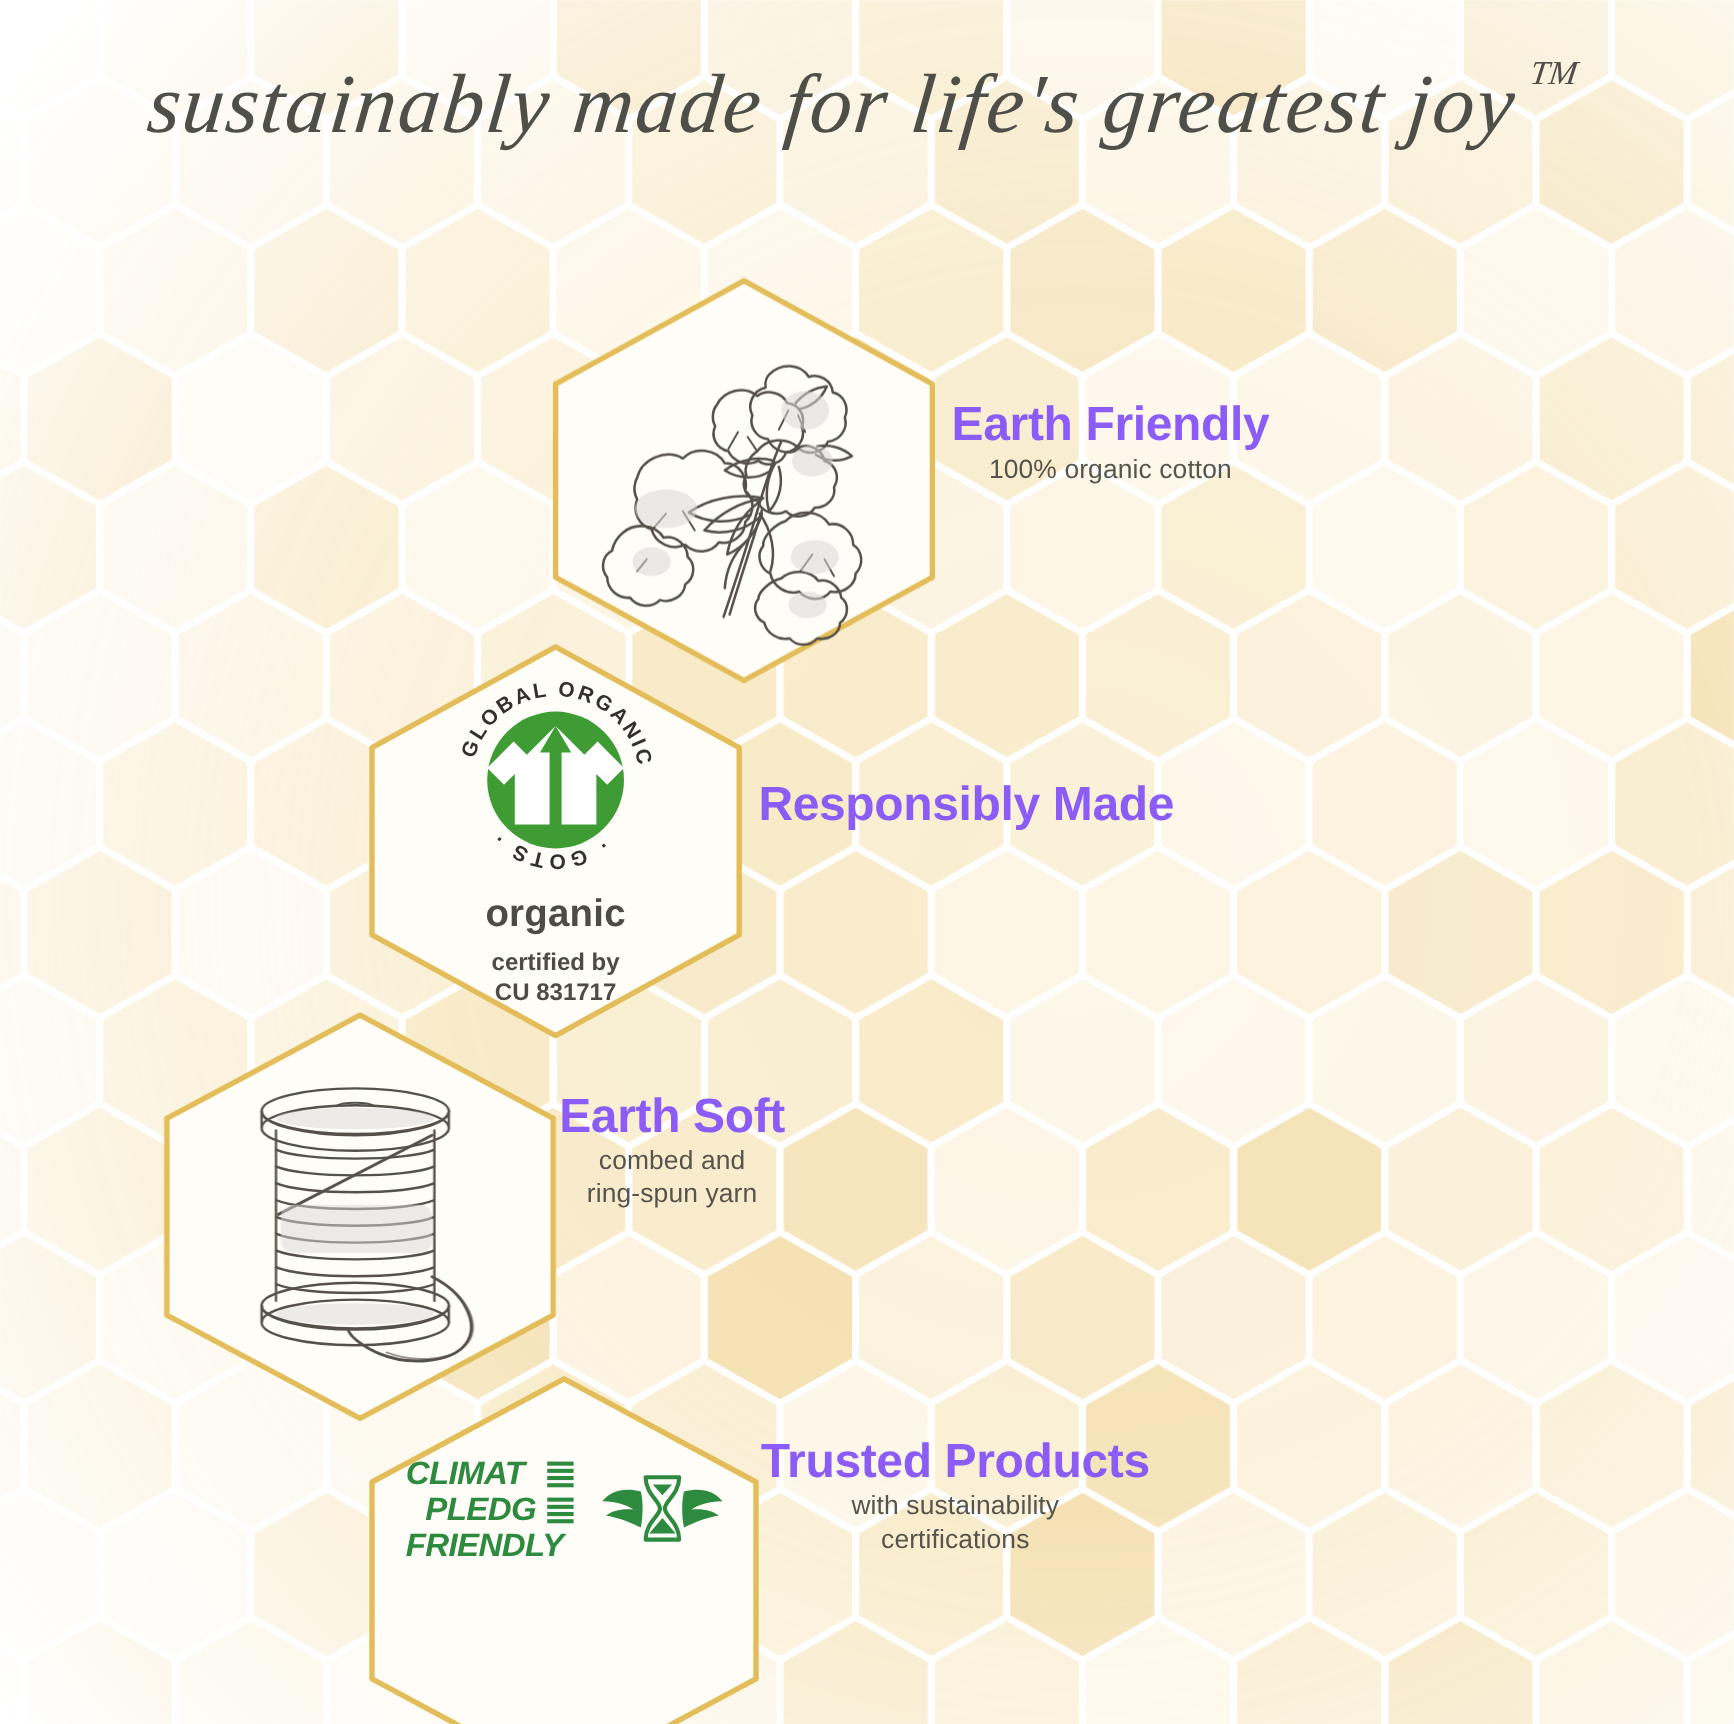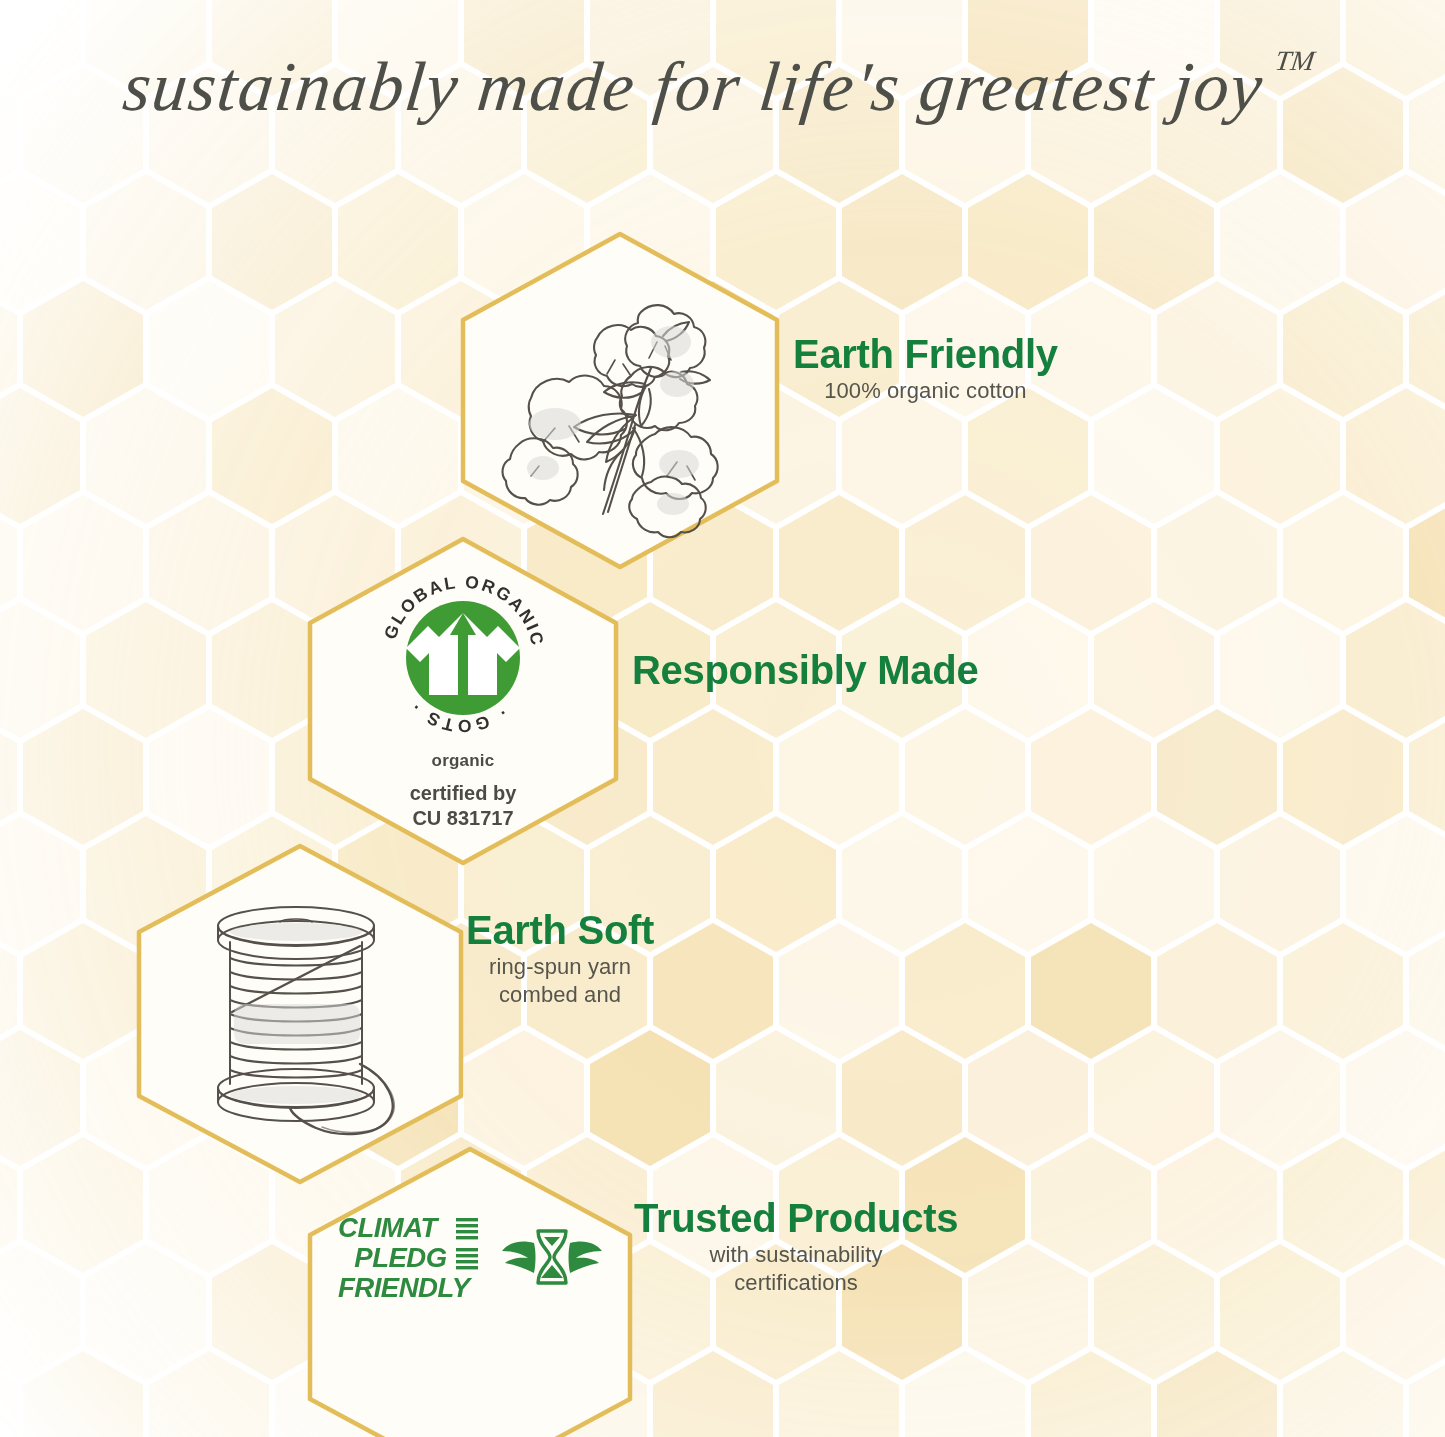--- a/index.html
+++ b/index.html
@@ -59,21 +59,21 @@
   
   .feature-text {
     position: absolute;
     z-index: 6;
   }
   .feature-title {
     font-family: "Liberation Sans", sans-serif;
     font-weight: bold;
     font-size: 40px;
     line-height: 1.12;
-    color: #15803d;
+    color: #8b5cf6;
     letter-spacing: -0.3px;
     white-space: nowrap;
   }
   .feature-sub {
     font-family: "Liberation Sans", sans-serif;
     font-weight: 300;
     font-size: 22px;
     line-height: 1.28;
     color: #55554d;
     letter-spacing: 0.1px;
@@ -86,21 +86,21 @@
     display: flex;
     flex-direction: column;
     align-items: center;
     margin-top: -6px;
   }
   .gots-label {
     font-family: "Liberation Sans", sans-serif;
     font-weight: bold;
     color: #4c4c44;
   }
-  .gots-organic { font-size: 17px; letter-spacing: 0.2px; }
+  .gots-organic { font-size: 32px; letter-spacing: 0.2px; }
   .gots-certline { font-size: 20px; margin-top: 10px; line-height: 1.25; text-align: center; }
 
   
   .cpf-badge {
     display: flex;
     flex-direction: row;
     align-items: center;
     gap: 14px;
     font-style: italic;
   }
@@ -520,22 +520,22 @@
     <div class="feature-title">Earth Friendly</div>
     <div class="feature-sub">100% organic cotton</div>
   </div>
 
   <div class="feature-text" style="left:632px; top:648px;">
     <div class="feature-title">Responsibly Made</div>
   </div>
 
   <div class="feature-text" style="left:466px; top:908px;">
     <div class="feature-title">Earth Soft</div>
+    <div class="feature-sub">combed and</div>
     <div class="feature-sub">ring-spun yarn</div>
-    <div class="feature-sub">combed and</div>
   </div>
 
   <div class="feature-text" style="left:634px; top:1196px;">
     <div class="feature-title">Trusted Products</div>
     <div class="feature-sub">with sustainability</div>
     <div class="feature-sub">certifications</div>
   </div>
 
 </div>
 

